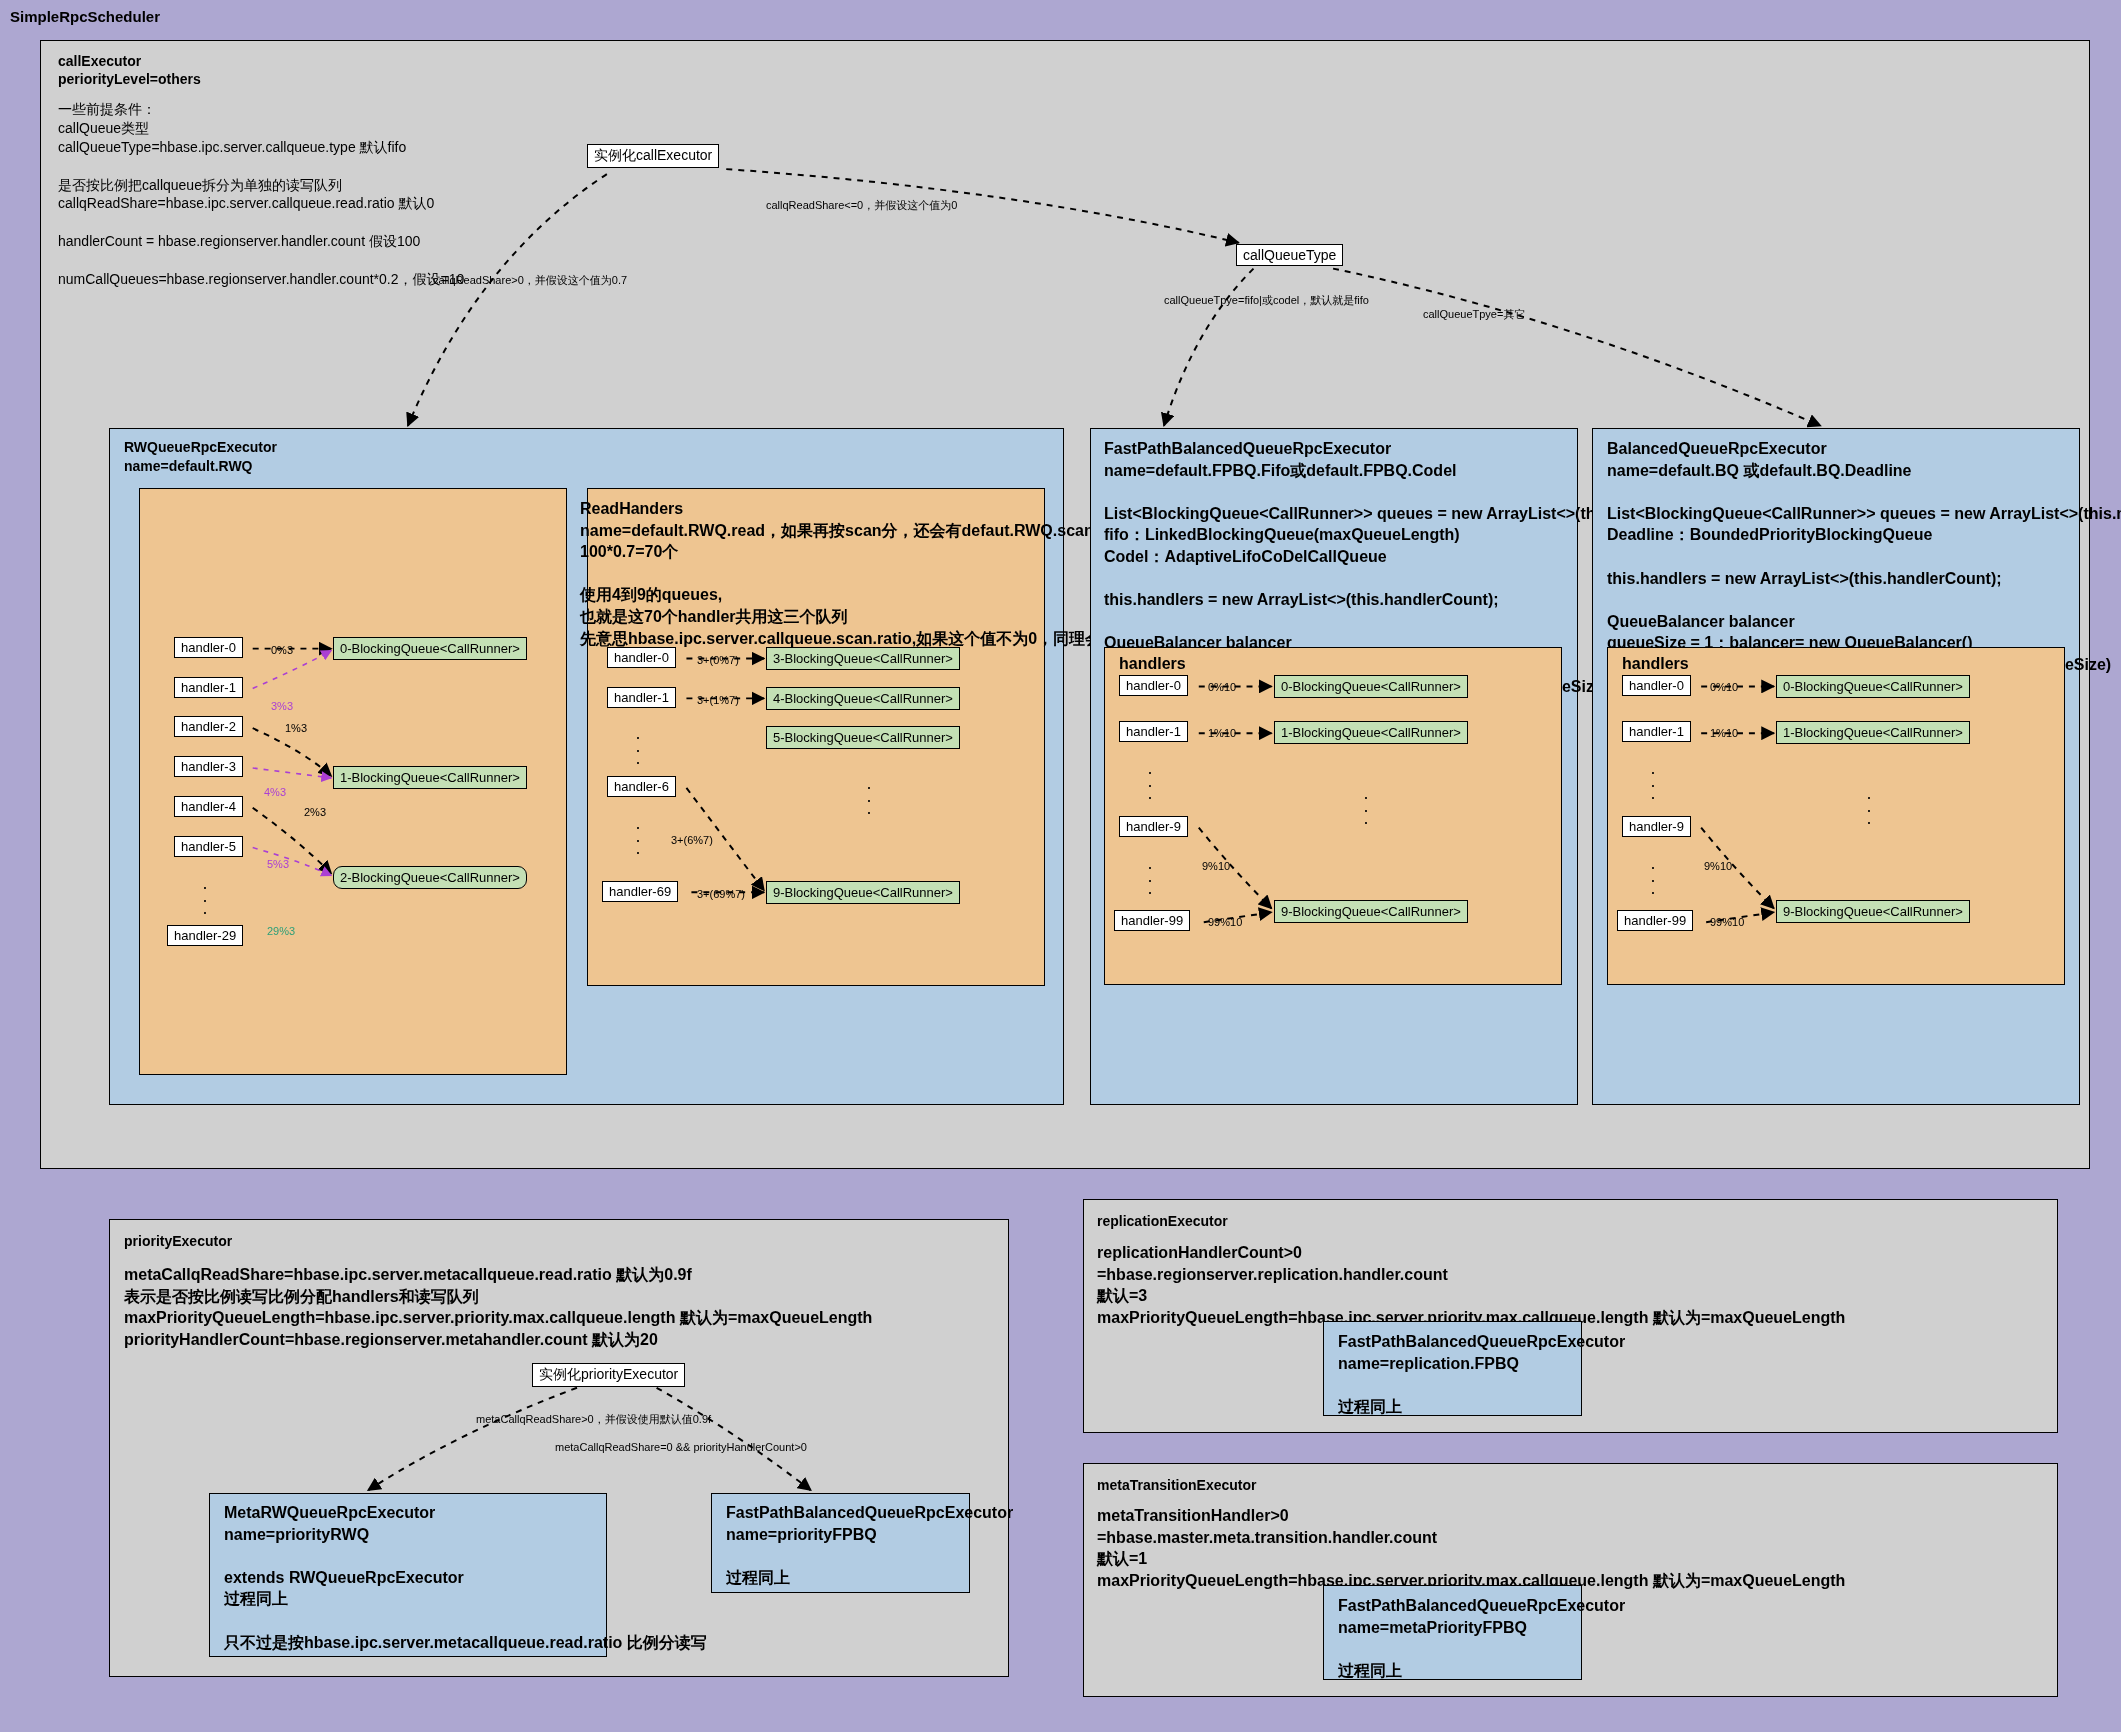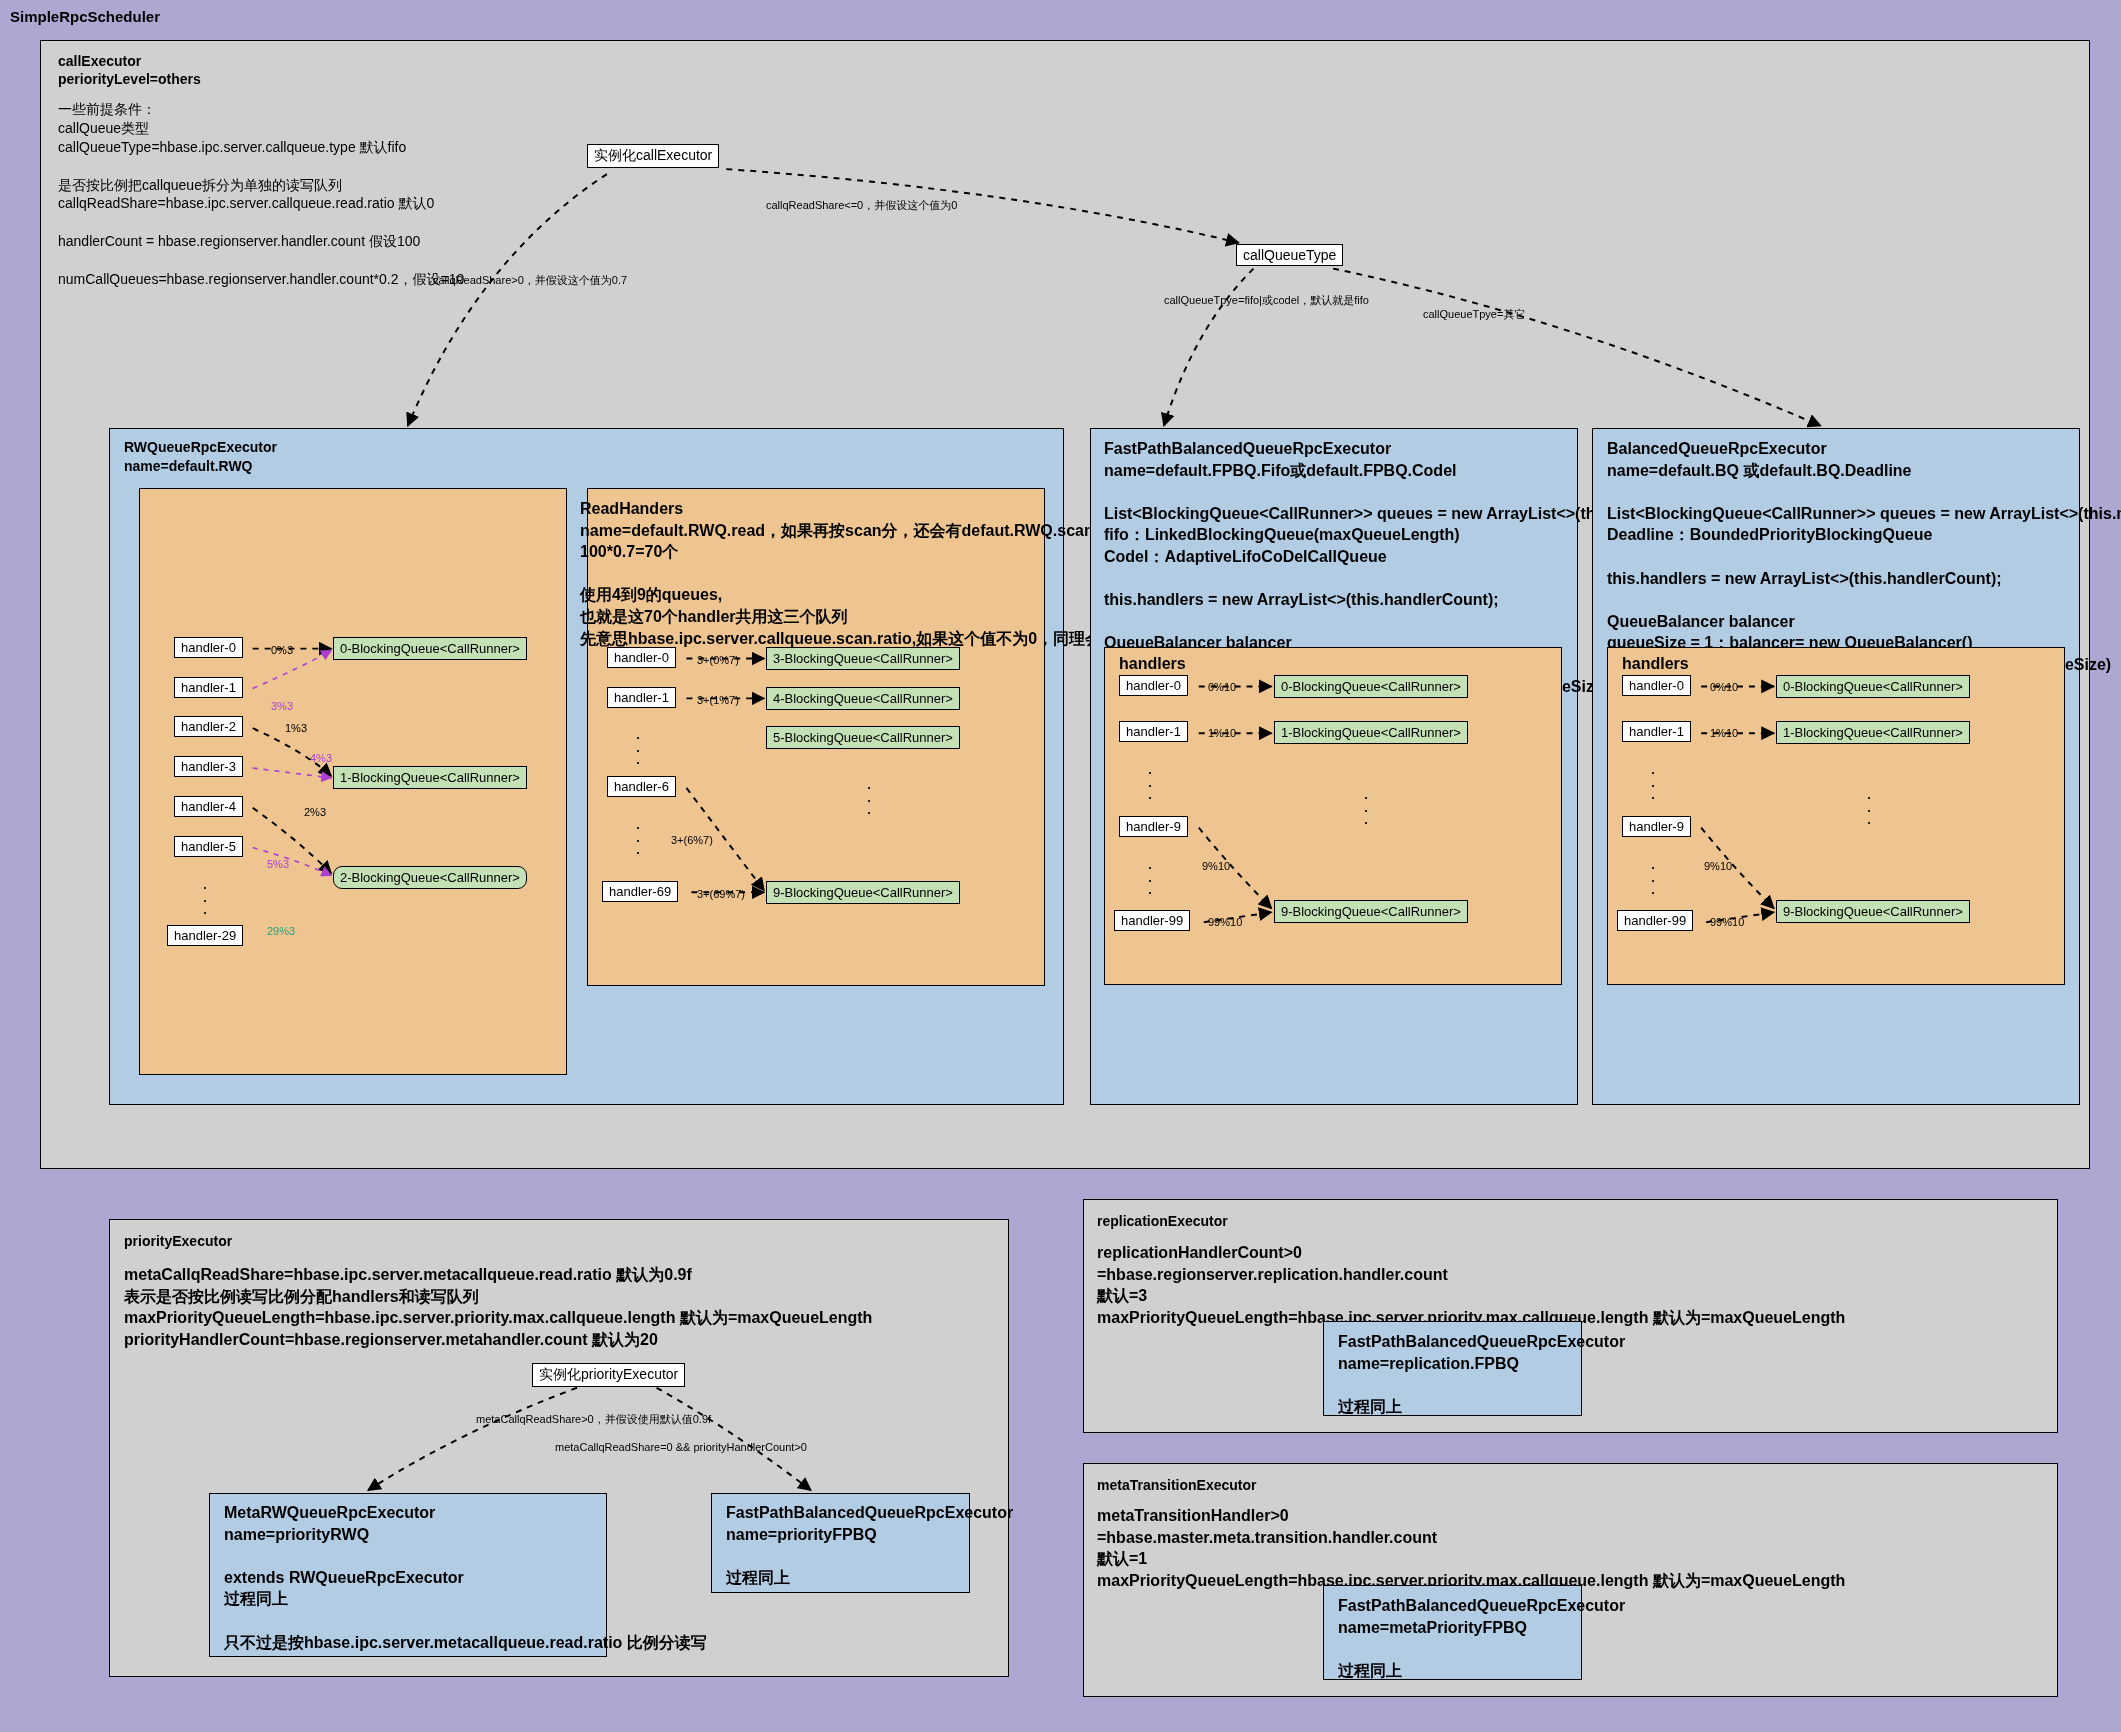--- a/index.html
+++ b/index.html
@@ -63,21 +63,21 @@
 <div class="hbox" style="left:174px;top:796px;">handler-4</div>
 <div class="hbox" style="left:174px;top:836px;">handler-5</div>
 <div class="dots" style="left:202px;top:881px;">·<br>·<br>·</div>
 <div class="hbox" style="left:167px;top:925px;">handler-29</div>
 <div class="qbox" style="left:333px;top:637px;">0-BlockingQueue&lt;CallRunner&gt;</div>
 <div class="qbox" style="left:333px;top:766px;">1-BlockingQueue&lt;CallRunner&gt;</div>
 <div class="qbox" style="left:333px;top:866px;border-radius:9px;">2-BlockingQueue&lt;CallRunner&gt;</div>
 <span class="lblTiny" style="left:271px;top:644px;">0%3</span>
 <span class="lblTiny purple" style="left:271px;top:700px;">3%3</span>
 <span class="lblTiny" style="left:285px;top:722px;">1%3</span>
-<span class="lblTiny purple" style="left:264px;top:752px;margin-left:46px;">4%3</span>
+<span class="lblTiny purple" style="left:264px;top:786px;">4%3</span>
 <span class="lblTiny" style="left:304px;top:806px;">2%3</span>
 <span class="lblTiny purple" style="left:267px;top:858px;">5%3</span>
 <span class="lblTiny teal" style="left:267px;top:925px;">29%3</span>
 
 <div class="box bgOrange" style="left:587px;top:488px;width:458px;height:498px;"></div>
 <span class="txt bold small" style="left:580px;top:498px;white-space:pre;">ReadHanders
 name=default.RWQ.read，如果再按scan分，还会有defaut.RWQ.scan
 100*0.7=70个
 
 使用4到9的queues,

